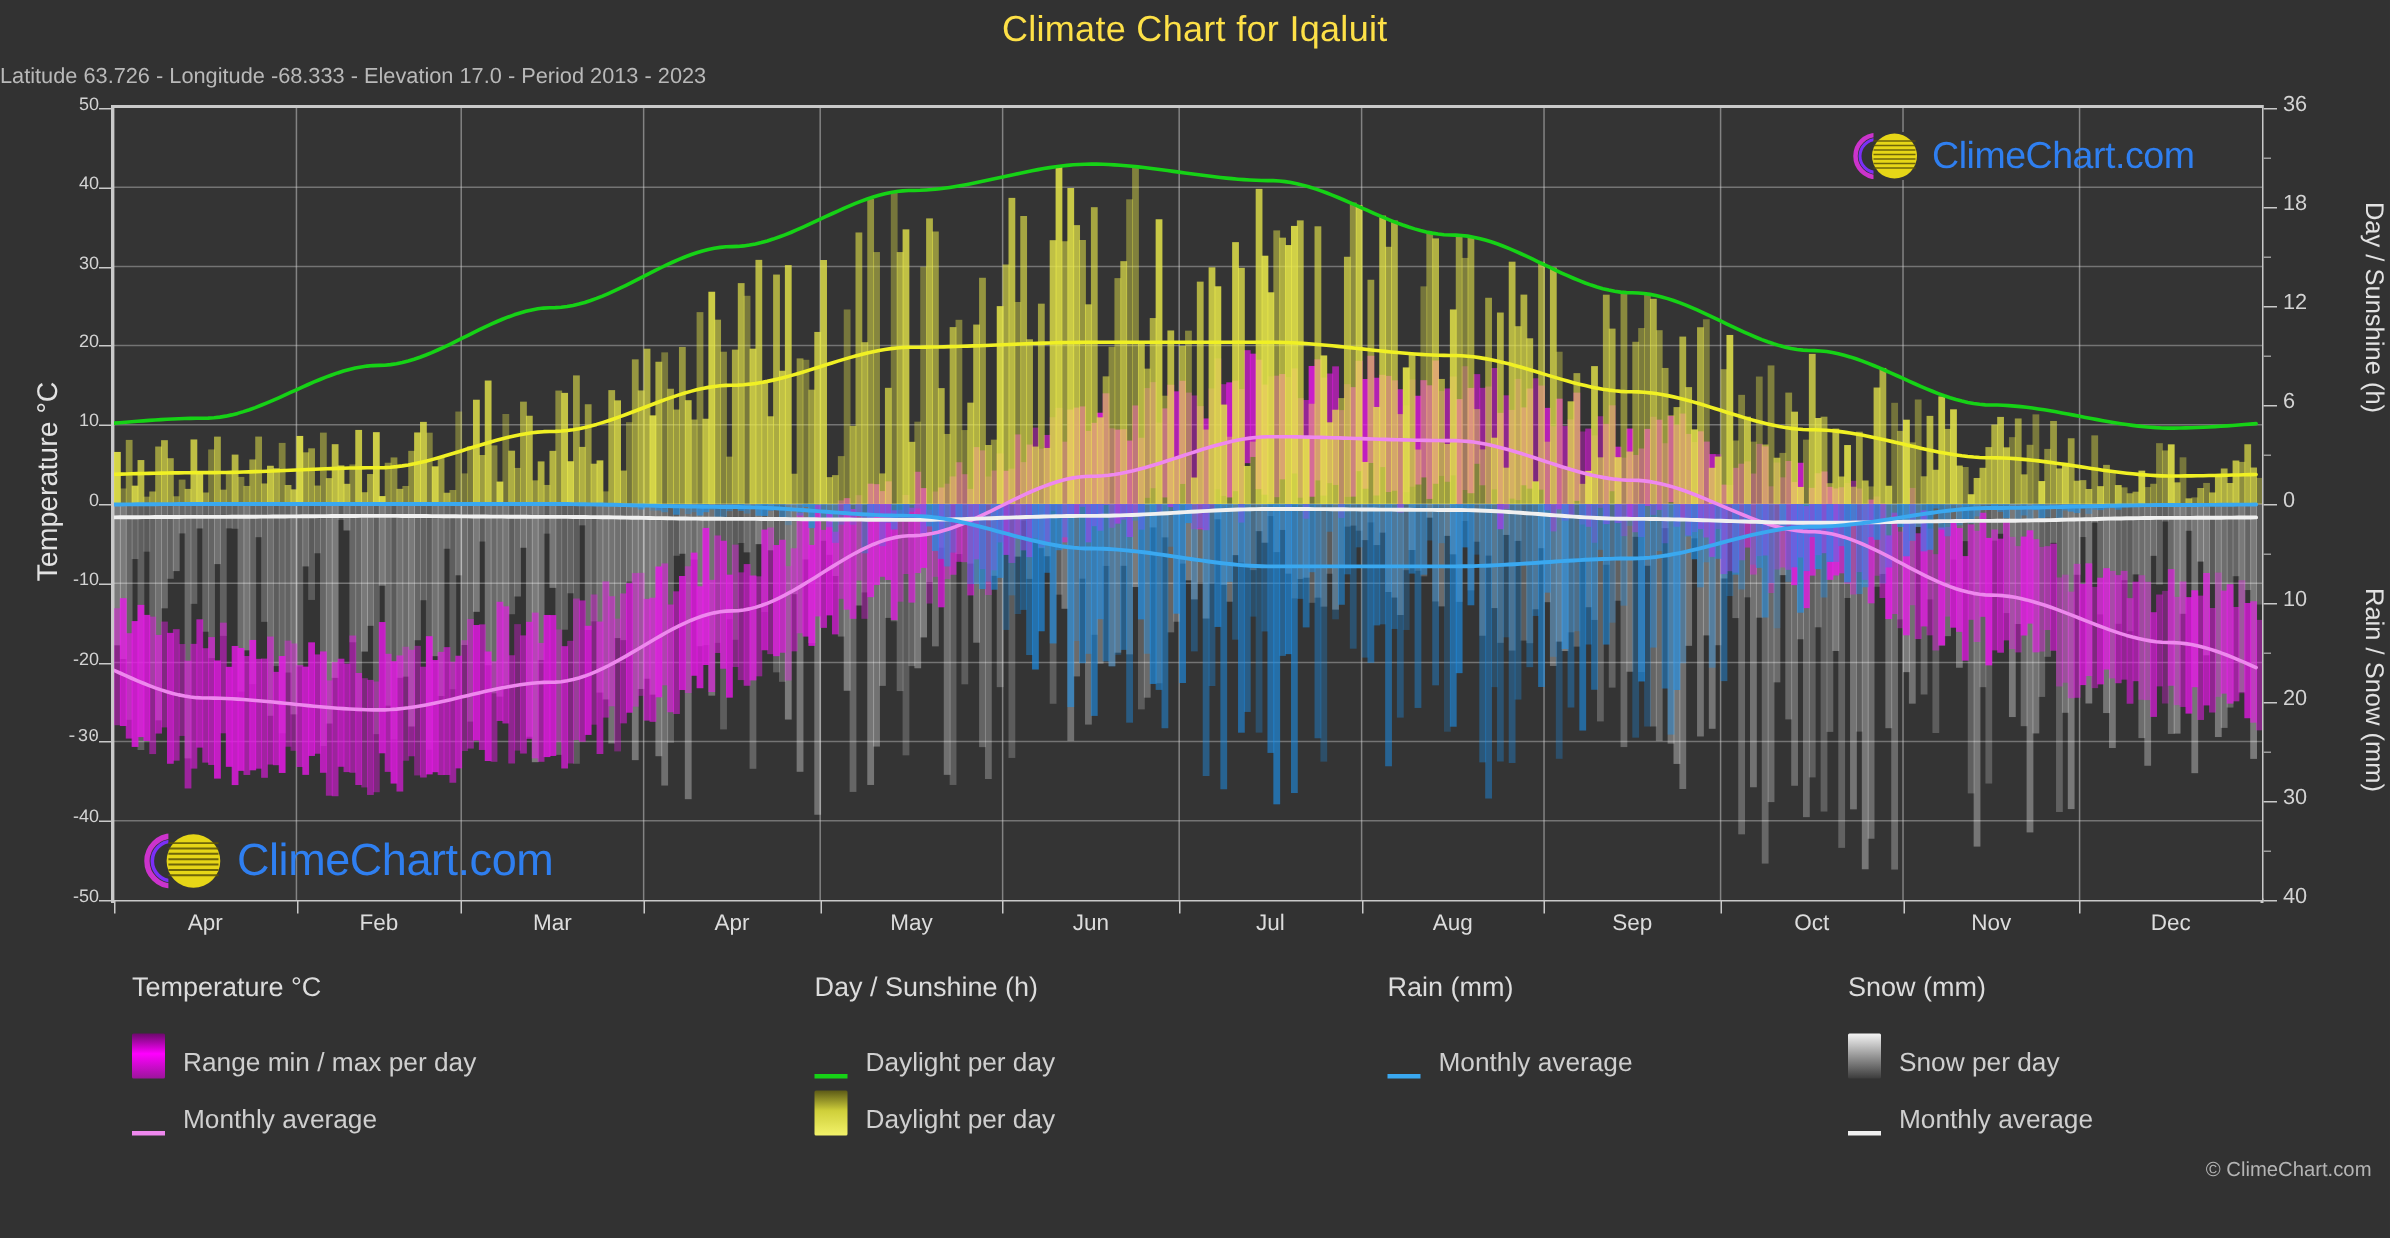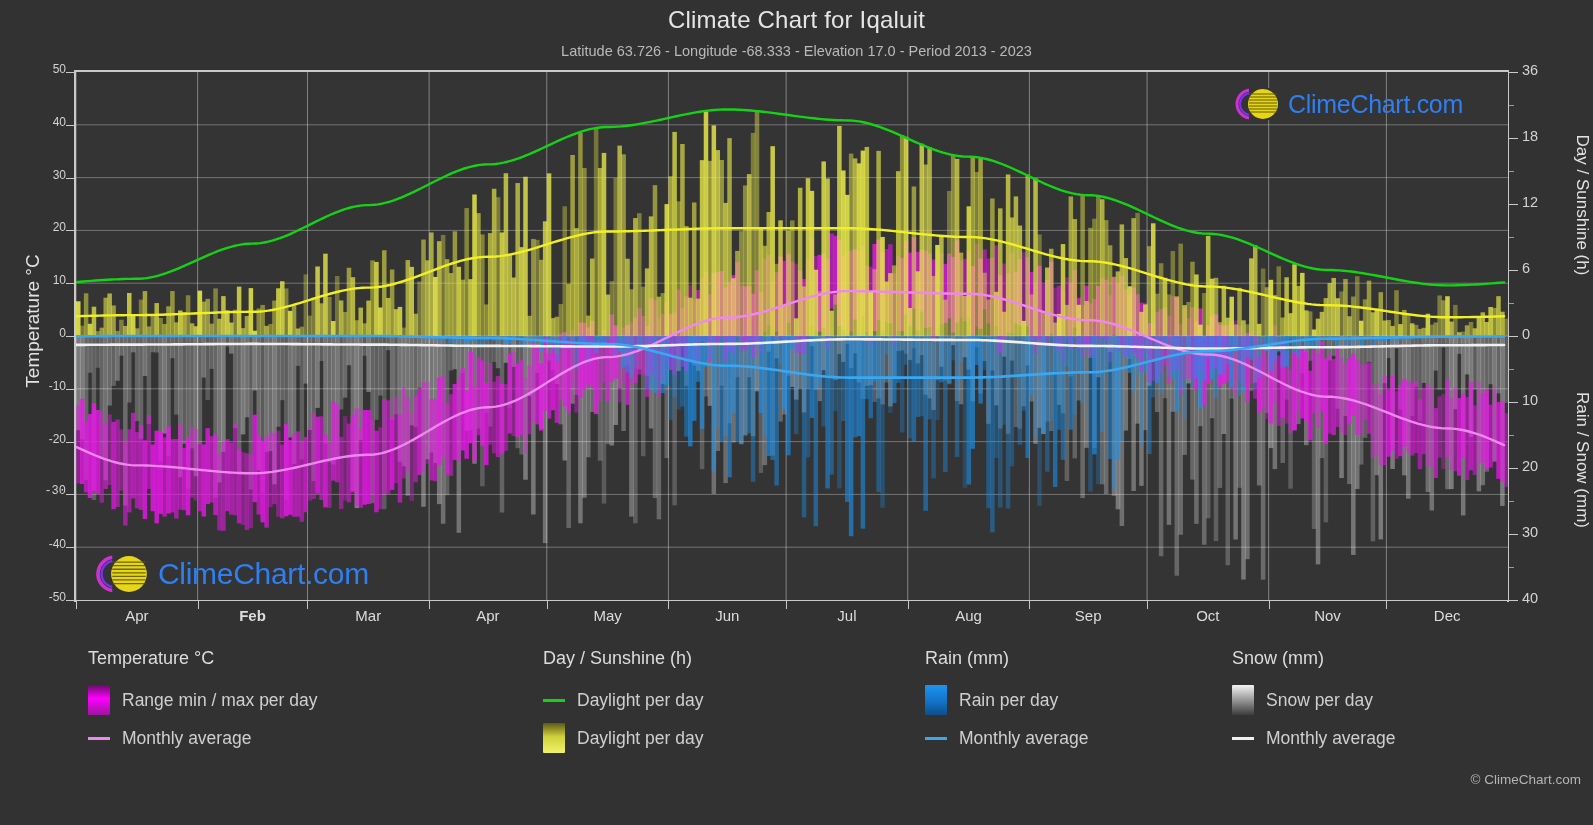--- a/index.html
+++ b/index.html
@@ -9,24 +9,24 @@
     font-family:"Liberation Sans", sans-serif;
     color:#d8d8d8;
     overflow:hidden;
     position:relative;
   }
   #chart-root{position:absolute;left:0;top:0;width:1593px;height:825px;}
 
   
   .title{
     position:absolute;left:0;top:6px;width:1593px;text-align:center;
-    font-size:24px;color:#e5e5e5;letter-spacing:.2px;
+    font-size:24px;color:#fde047;letter-spacing:.2px;
   }
   .subtitle{
-    position:absolute;left:0;top:43px;width:1593px;text-align:center;
+    position:absolute;left:0;top:43px;width:1593px;
     font-size:14.5px;color:#b9b9b9;
   }
 
   
   .plot{
     position:absolute;left:76px;top:72px;width:1432px;height:528px;
     background:#343434;overflow:hidden;
   }
   .plot-border-left{position:absolute;left:74px;top:70px;width:2px;height:532px;background:#c9c9c9;}
   .plot-border-right{position:absolute;left:1507px;top:70px;width:2px;height:532px;background:#c9c9c9;}
@@ -62,21 +62,21 @@
   .xtick{
     position:absolute;top:607px;width:120px;text-align:center;
     font-size:15px;color:#dcdcdc;
   }
   .xtickmark{position:absolute;top:600px;width:1px;height:9px;background:#c9c9c9;}
 
   
   .legend{position:absolute;left:0;top:648px;width:1593px;height:160px;}
   .lg-col{position:absolute;top:0;}
   .lg-head{font-size:18px;color:#dcdcdc;margin-bottom:12px;white-space:nowrap;}
-  .lg-row{display:flex;align-items:center;height:38px;white-space:nowrap;}
+  .lg-row{display:flex;align-items:flex-end;height:38px;white-space:nowrap;}
   .lg-sw{width:22px;height:30px;margin-right:12px;flex:none;border-radius:1px;}
   .lg-line{width:22px;height:3px;margin-right:12px;flex:none;}
   .lg-txt{font-size:17.5px;color:#cfcfcf;}
 
   .copyright{position:absolute;right:12px;top:772px;font-size:13.5px;color:#b4b4b4;margin-left:19px;}
 
   
   .wm{position:absolute;display:flex;align-items:center;}
   .wm-text{color:#2f7ff0;font-size:30px;letter-spacing:-.3px;margin-left:4px;}
   .wm-small .wm-text{font-size:25px;}
@@ -1543,21 +1543,21 @@
       <div class="tickmark-r-minor" style="top: 171px;"></div>
       <div class="tickmark-r-minor" style="top: 105px;"></div>
       <div class="tickmark-r-minor" style="top: 369px;"></div>
       <div class="tickmark-r-minor" style="top: 435px;"></div>
       <div class="tickmark-r-minor" style="top: 501px;"></div>
       <div class="tickmark-r-minor" style="top: 567px;"></div>
     </div>
   <div id="x-axis">
       <div class="xtick" style="left: 76.811px;">Apr</div>
       <div class="xtickmark" style="left: 76px;"></div>
-      <div class="xtick" style="left: 192.548px; font-weight: bold;">Feb</div>
+      <div class="xtick" style="left: 192.548px;">Feb</div>
       <div class="xtickmark" style="left: 197.622px;"></div>
       <div class="xtick" style="left: 308.285px;">Mar</div>
       <div class="xtickmark" style="left: 307.474px;"></div>
       <div class="xtick" style="left: 427.945px;">Apr</div>
       <div class="xtickmark" style="left: 429.096px;"></div>
       <div class="xtick" style="left: 547.605px;">May</div>
       <div class="xtickmark" style="left: 546.795px;"></div>
       <div class="xtick" style="left: 667.266px;">Jun</div>
       <div class="xtickmark" style="left: 668.416px;"></div>
       <div class="xtick" style="left: 786.926px;">Jul</div>
@@ -1638,24 +1638,20 @@
           <span class="lg-txt">Daylight per day</span>
         </div>
         <div class="lg-row">
           <span class="lg-sw" style="background: linear-gradient(rgb(92, 90, 23) 0%, rgb(207, 207, 58) 45%, rgb(242, 242, 106) 100%);"></span>
           <span class="lg-txt">Daylight per day</span>
         </div>
       </div>
       <div class="lg-col" style="left: 925px;">
         <div class="lg-head">Rain (mm)</div>
         <div class="lg-row">
-          <span class="lg-sw" style="background: linear-gradient(rgb(29, 148, 242) 0%, rgb(18, 115, 200) 55%, rgb(13, 78, 134) 100%);"></span>
-          <span class="lg-txt">Rain per day</span>
-        </div>
-        <div class="lg-row">
           <span class="lg-line" style="background: rgb(58, 168, 240);"></span>
           <span class="lg-txt">Monthly average</span>
         </div>
       </div>
       <div class="lg-col" style="left: 1232px;">
         <div class="lg-head">Snow (mm)</div>
         <div class="lg-row">
           <span class="lg-sw" style="background: linear-gradient(rgb(244, 244, 244) 0%, rgb(142, 142, 142) 55%, rgb(60, 60, 60) 100%);"></span>
           <span class="lg-txt">Snow per day</span>
         </div>

